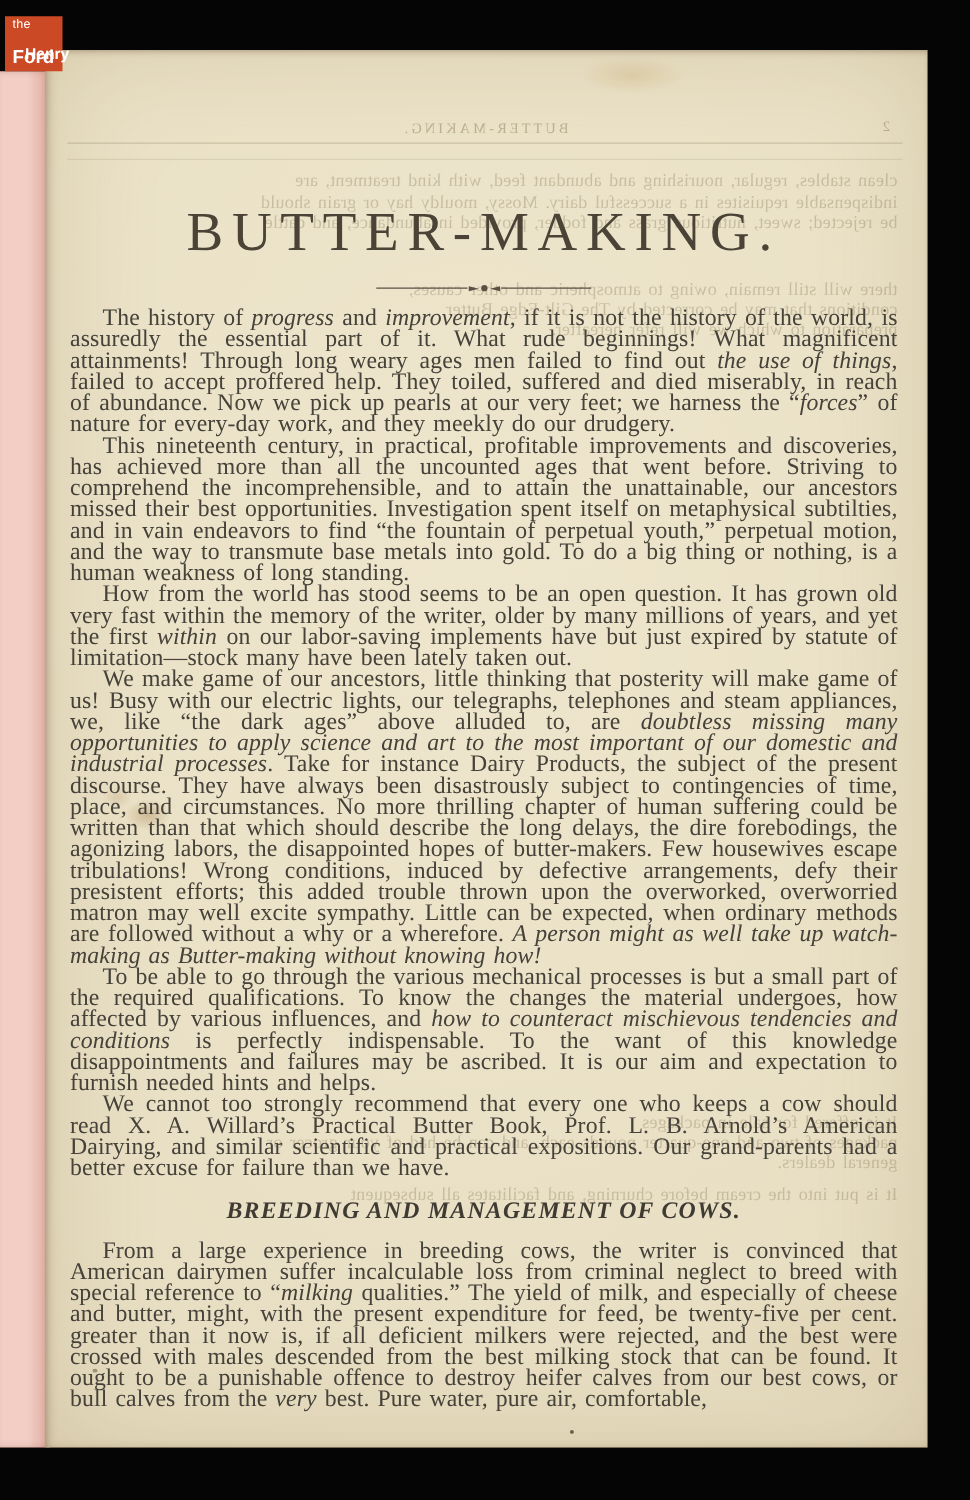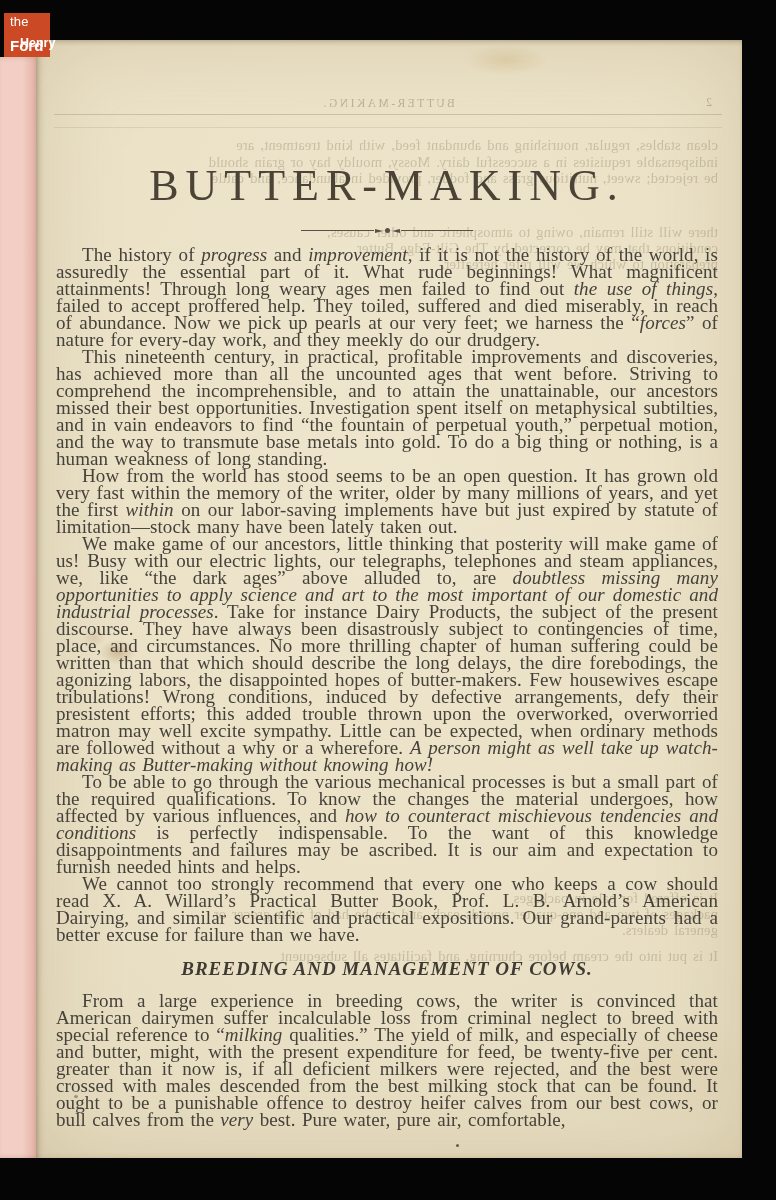--- a/index.html
+++ b/index.html
@@ -24,21 +24,21 @@
       radial-gradient(16px 12px at 58px 598px, rgba(143,96,36,.16), transparent 75%),
       radial-gradient(150px 90px at 620px 1030px, rgba(176,146,86,.10), transparent 70%),
       radial-gradient(ellipse 130% 120% at 48% 42%, rgba(252,246,226,.30), transparent 62%),
       linear-gradient(var(--paper),#e6dcc0);
     box-shadow:inset 4px 0 9px -4px rgba(90,64,36,.55), inset 0 0 90px rgba(140,112,62,.20),
                inset 0 3px 6px -3px rgba(90,64,36,.35);}
 
   
   .logo{position:absolute;left:4px;top:13px;width:46px;height:44px;background:var(--logo-red);
     z-index:6;font-family:"Liberation Sans",sans-serif;color:var(--logo-text);}
-  .logo .the{position:absolute;left:6px;top:1px;font-size:13px;font-weight:400;letter-spacing:.2px;}
+  .logo .the{position:absolute;left:6px;top:1px;font-size:10px;font-weight:400;letter-spacing:.2px;}
   .logo .henry{position:absolute;left:16px;top:23px;font-size:12.5px;font-weight:700;}
   .logo .ford{position:absolute;left:6px;top:24px;font-size:15px;font-weight:700;}
 
   
   .ghost-layer{position:absolute;left:0;top:0;width:776px;height:1200px;z-index:1;}
   .ghost-head{position:absolute;left:58px;top:97px;width:660px;transform:scaleX(-1);
     color:var(--ghost-ink);opacity:.42;font-size:11.5px;letter-spacing:2.5px;text-align:center;}
   .ghost-pagenum{position:absolute;left:6px;top:-1px;letter-spacing:0;}
   .ghost-rule{position:absolute;left:54px;width:668px;height:1px;background:var(--ghost-ink);}
   .rule-a{top:114px;opacity:.28;} .rule-b{top:127px;opacity:.15;}

